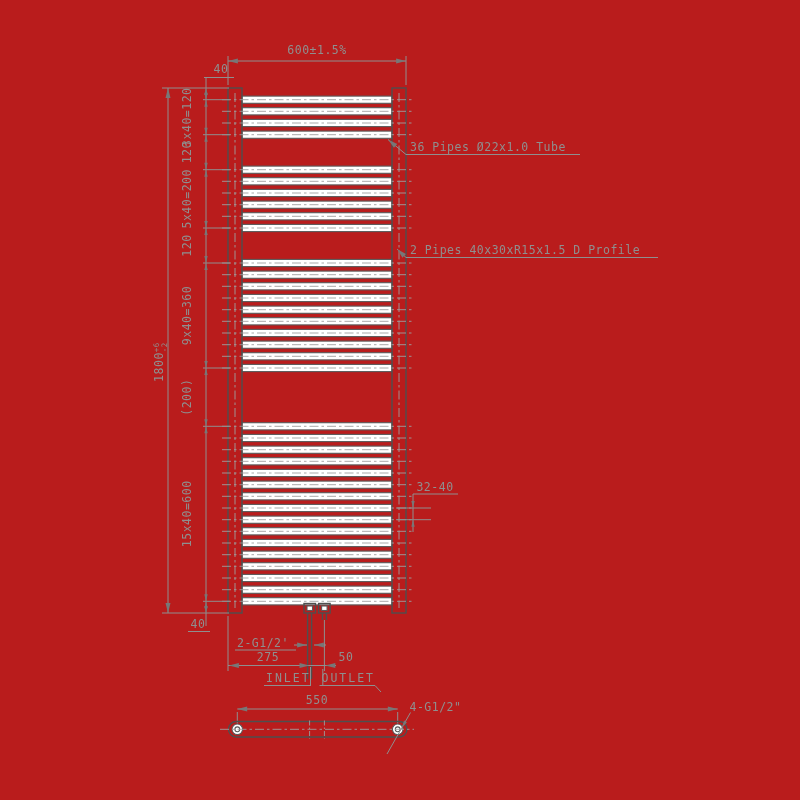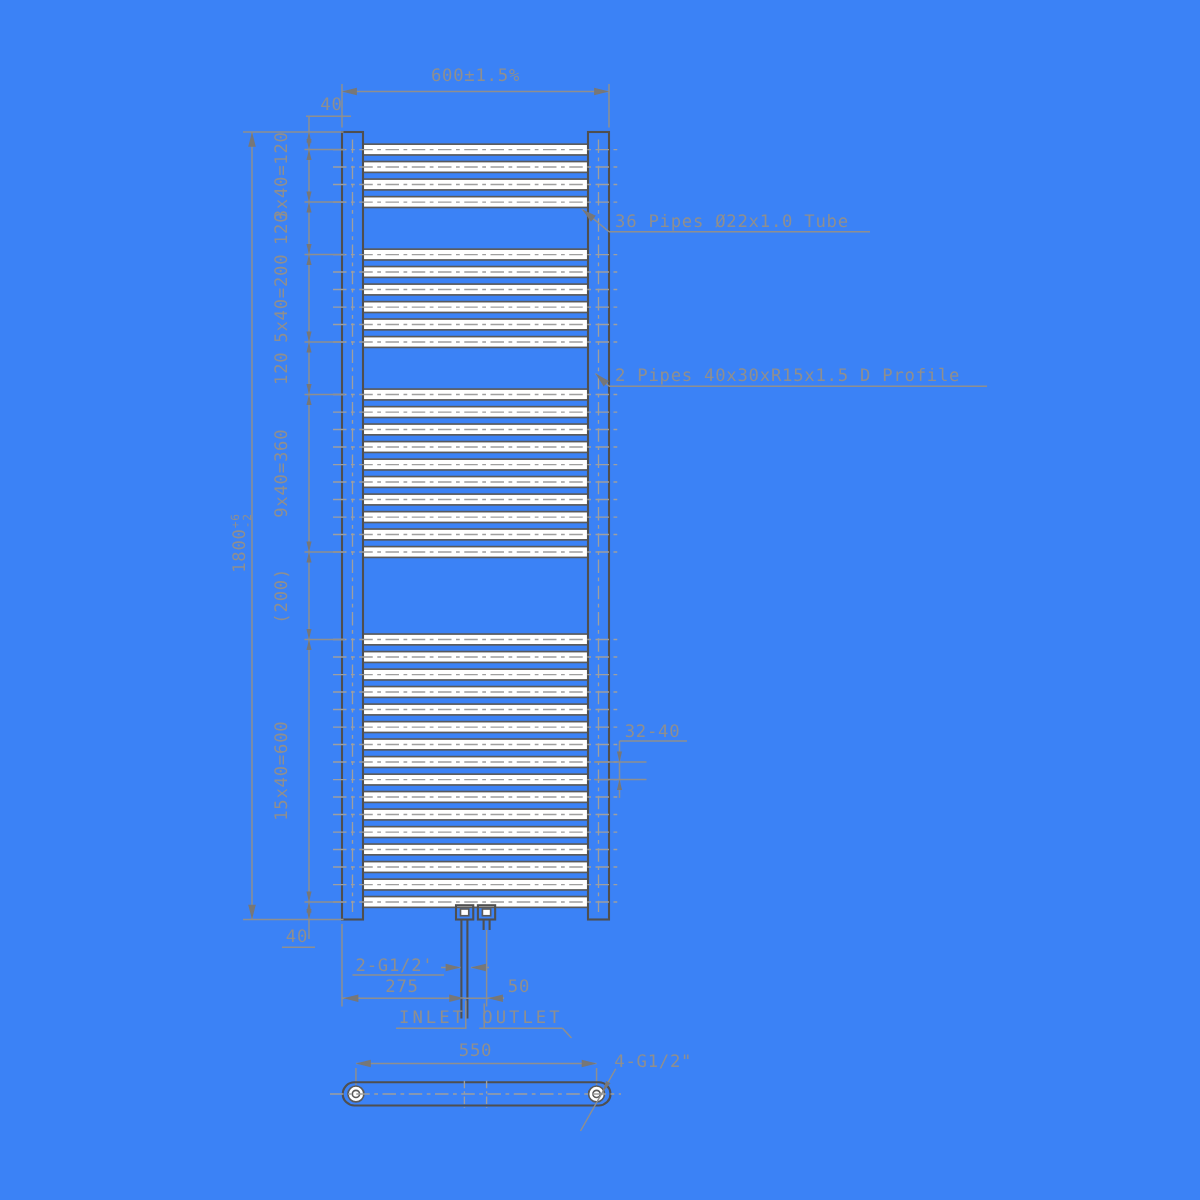--- a/index.html
+++ b/index.html
@@ -1,16 +1,16 @@
 <!DOCTYPE html>
 <html><head>
 <meta charset="utf-8">
 <style>
   html,body{margin:0;padding:0;background:#ffffff;}
-  #canvas{position:relative;width:800px;height:800px;background:#3b82f6;overflow:hidden;}
+  #canvas{position:relative;width:800px;height:800px;background:#b91c1c;overflow:hidden;}
   svg{display:block;}
   .geo{stroke:#4f4f4f;stroke-width:1.4;fill:none;}
   .geo2{stroke:#5a5a5a;stroke-width:1.1;fill:#ffffff;}
   .dim{stroke:#8f8f8f;stroke-width:1;fill:none;}
   .cl{stroke:#9f9f9f;stroke-width:0.9;fill:none;stroke-dasharray:9 3 2.5 3;}
   .cls{stroke:#9f9f9f;stroke-width:0.9;fill:none;stroke-dasharray:5 2 1.5 2;}
   .t{font-family:"DejaVu Sans Mono","Liberation Mono",monospace;font-size:11.5px;fill:#8f8f8f;letter-spacing:0.5px;}
   .tm{text-anchor:middle;}
   .tol{font-size:7.5px;}
   .arrfill{fill:#777777;stroke:none;}

